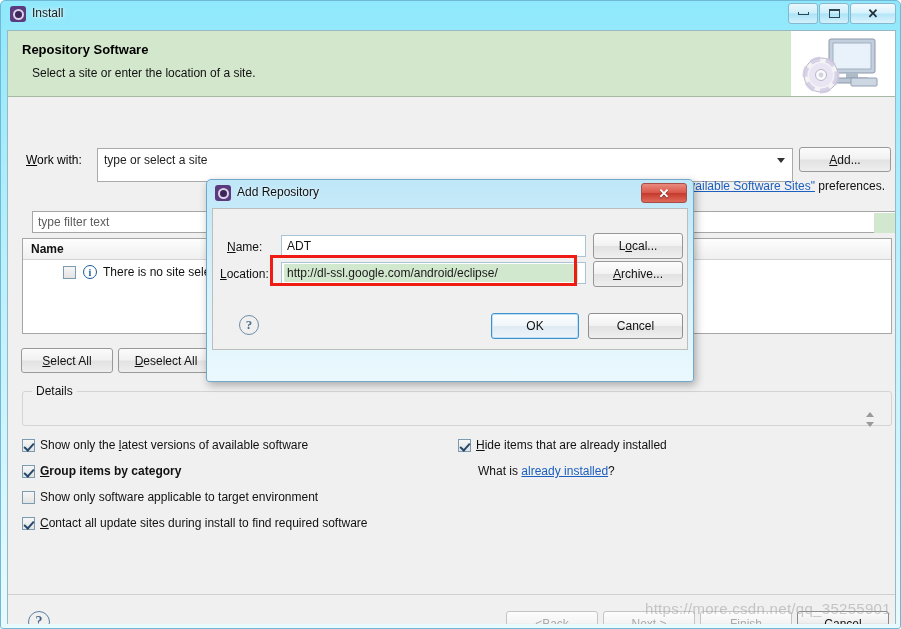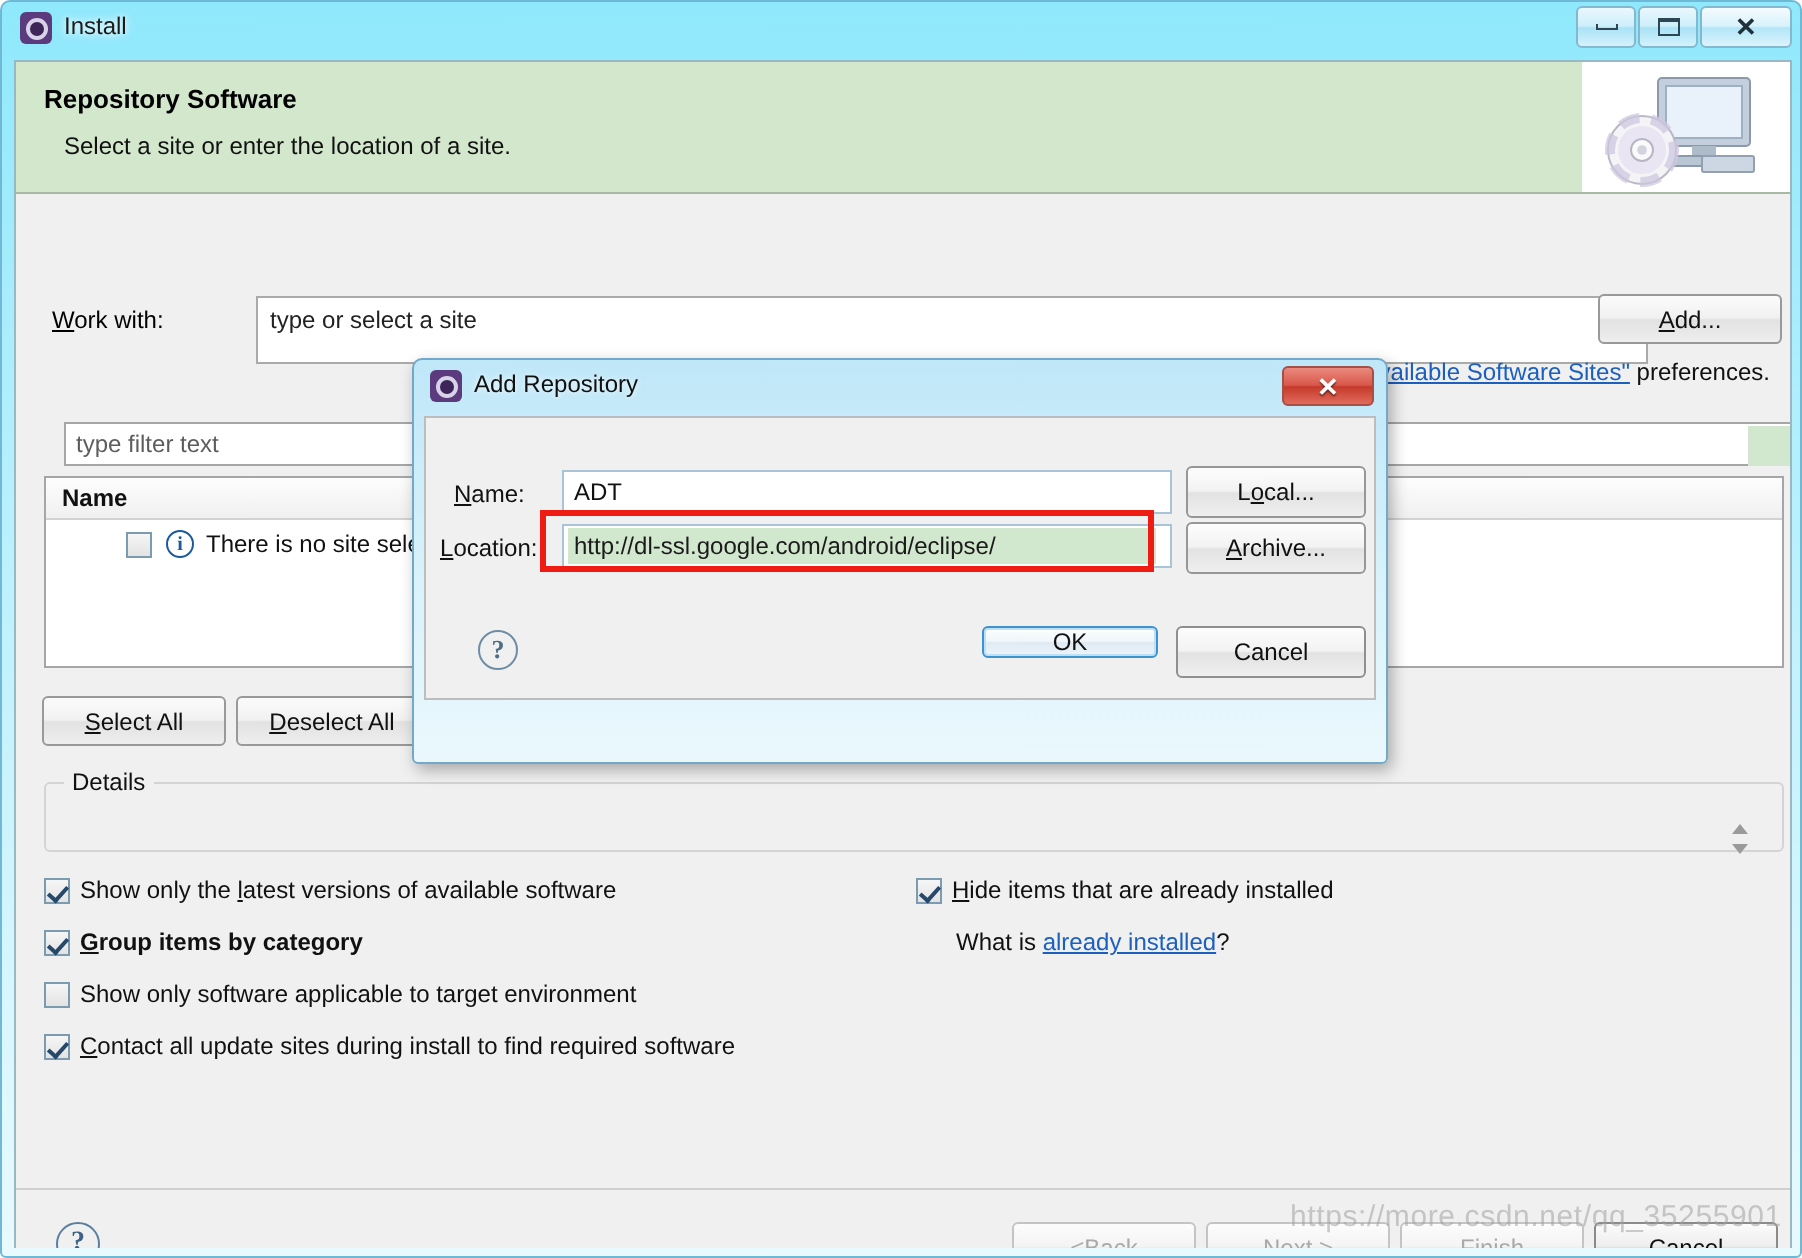--- a/index.html
+++ b/index.html
@@ -99,21 +99,20 @@
   #workwith-label {
     position: absolute; left: 18px; top: 122px;
     font-size: 12px; color: #000;
   }
   .ul { text-decoration: underline; }
   #workwith-combo {
     position: absolute; left: 89px; top: 117px;
     width: 696px; height: 34px;
     background: #fff;
     border: 1px solid #aaa;
-    margin-left: 31px;
   }
   #workwith-combo .cv {
     position: absolute; left: 6px; top: 4px;
     font-size: 12px; color: #222;
   }
   #workwith-combo .arrow {
     position: absolute; right: 7px; top: 9px;
     width: 0; height: 0;
     border-left: 4px solid transparent;
     border-right: 4px solid transparent;
@@ -368,21 +367,21 @@
     position: absolute; left: 26px; top: 106px;
     width: 20px; height: 20px;
     border: 1.5px solid #6f8ca5;
     border-radius: 50%;
     color: #4f6d86; font-size: 13px; font-weight: bold;
     font-family: "Liberation Serif", serif;
     display: flex; align-items: center; justify-content: center;
   }
   #rb-ok {
     position: absolute; left: 278px; top: 104px;
-    width: 88px; height: 16px;
+    width: 88px; height: 26px;
     border: 1px solid #3c93d0;
     border-radius: 3px;
     background: linear-gradient(to bottom, #fdfefe 0%, #f0f6fa 48%, #dfeaf3 52%, #eef5fa 100%);
     box-shadow: 0 0 0 1px #bfe0f4 inset;
     font-size: 12px; color: #111;
     display: flex; align-items: center; justify-content: center;
   }
   #rb-cancel {
     position: absolute; left: 375px; top: 104px;
     width: 95px; height: 26px;

